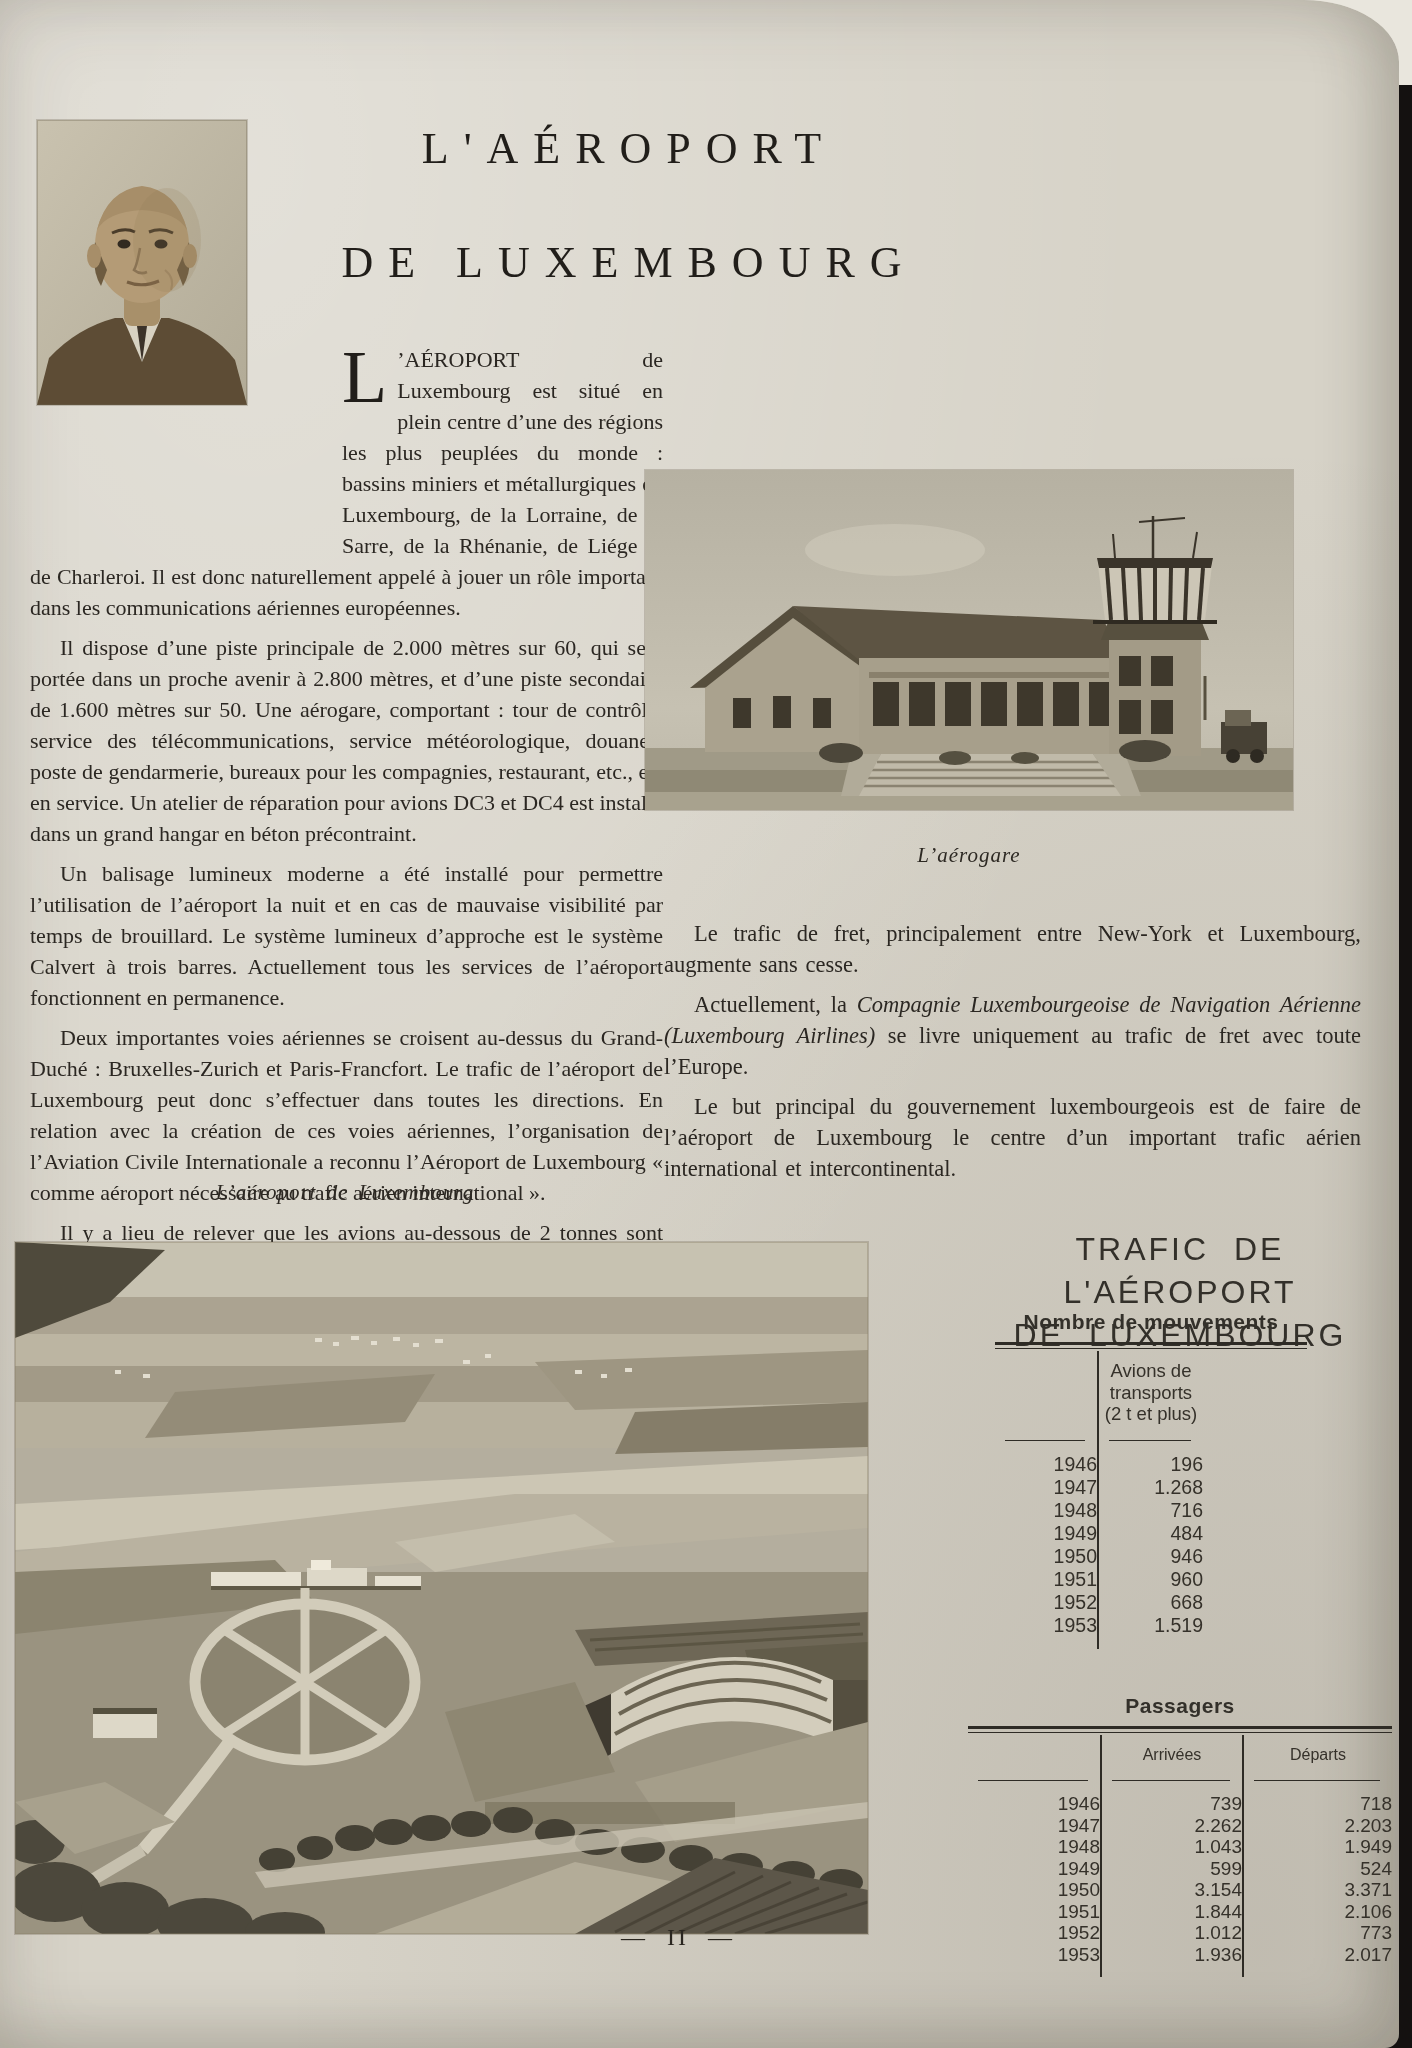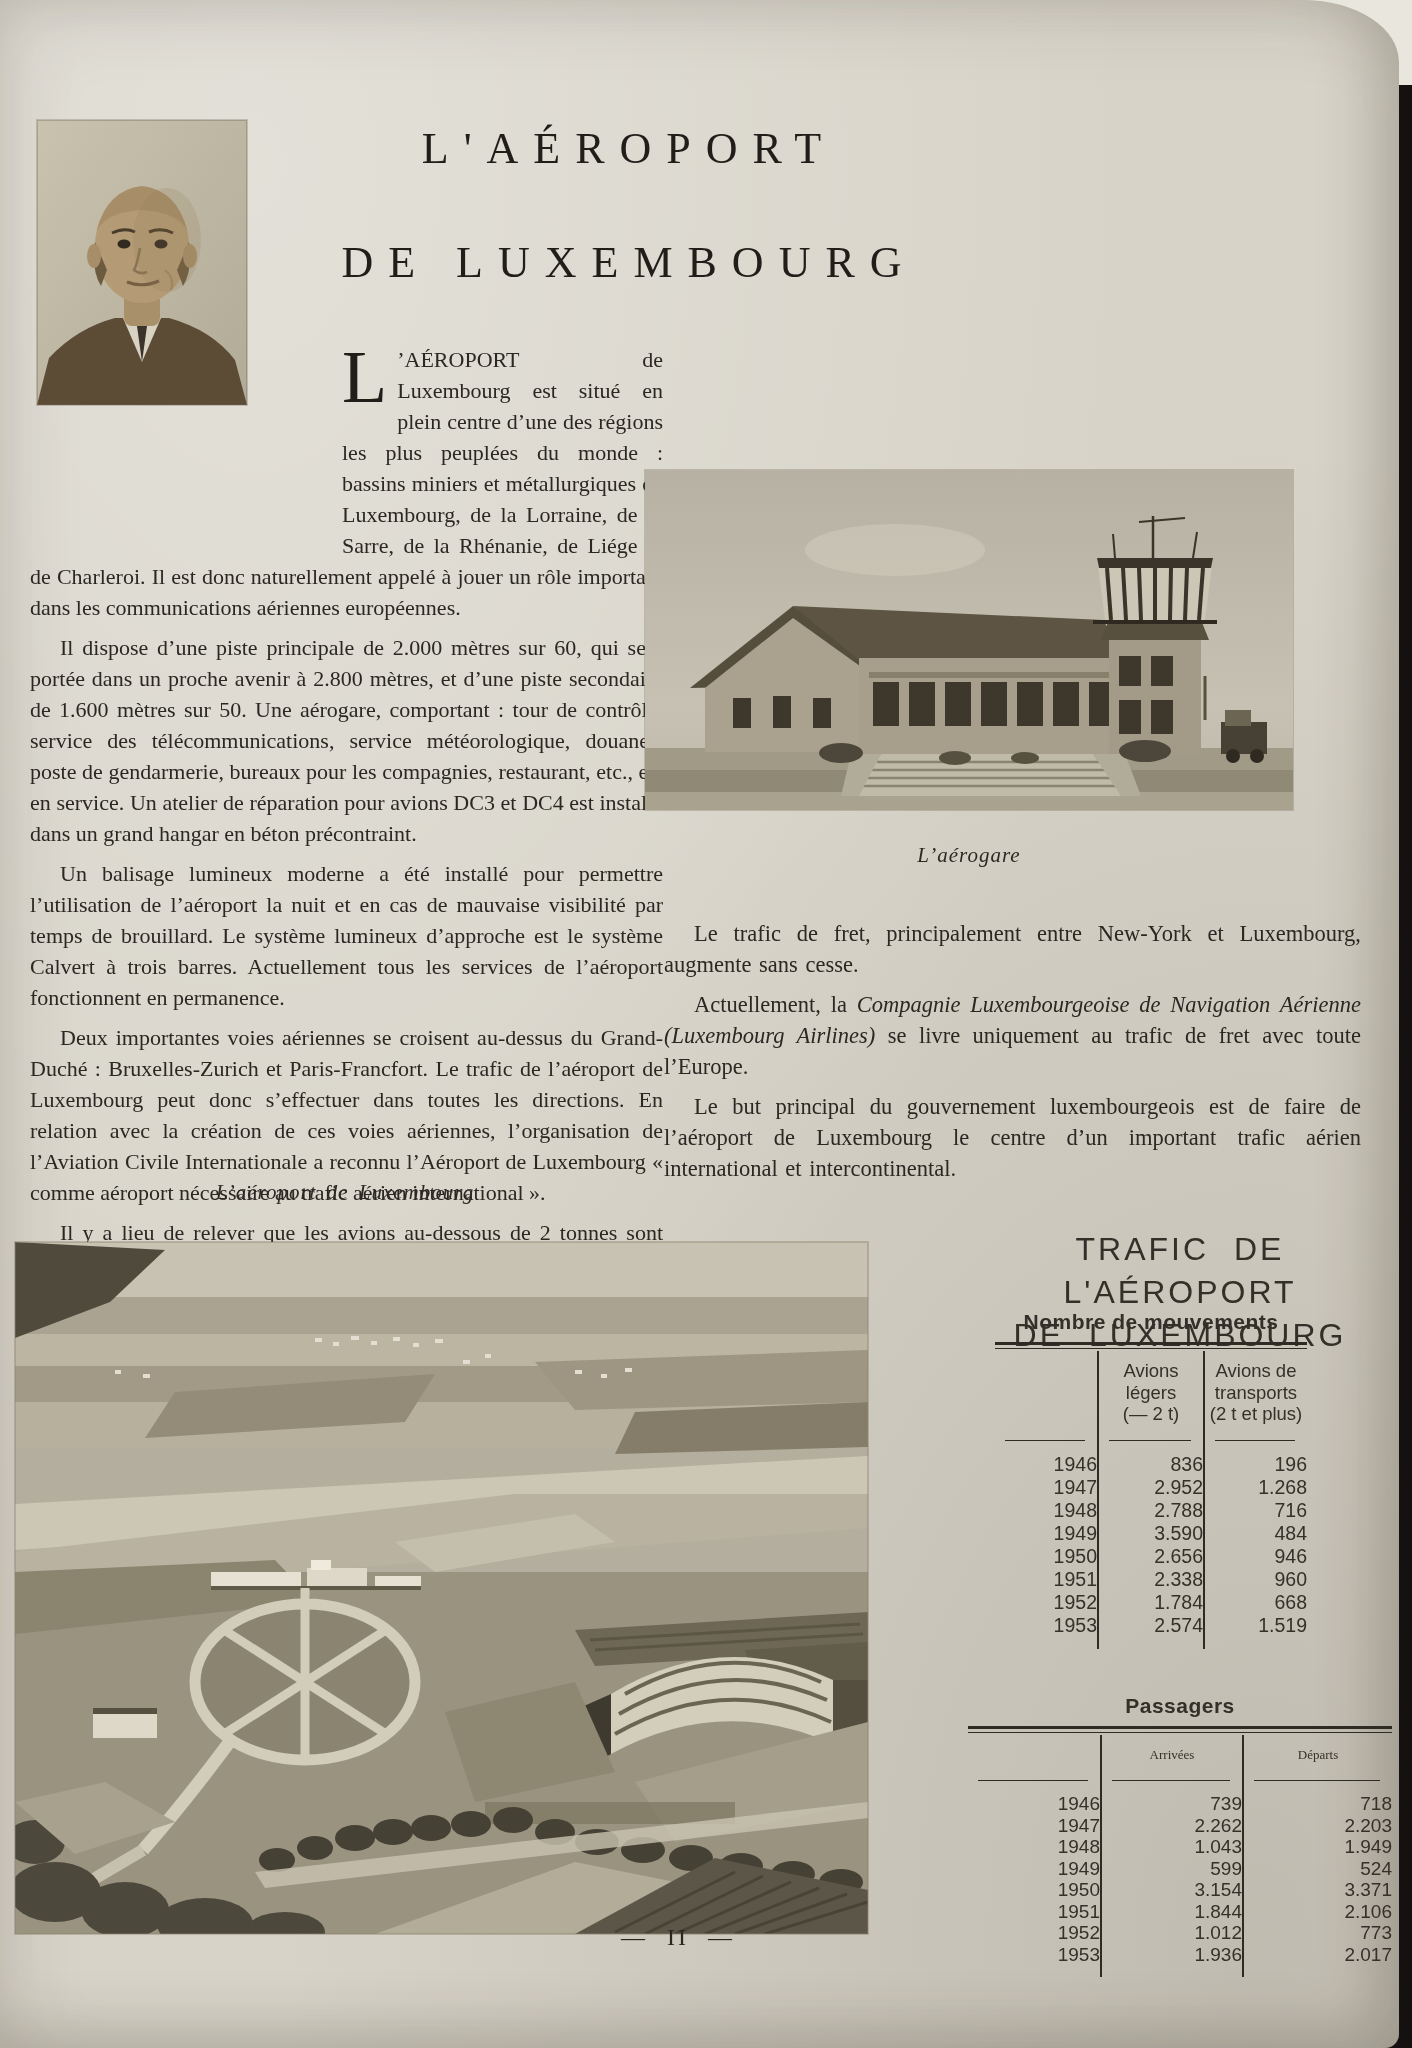--- a/index.html
+++ b/index.html
@@ -58,21 +58,21 @@
   .tbl-passengers{left:968px;top:1726px;width:424px;}
   .dblrule{border-top:3px solid #2e2b25;}
   .dblrule::after{content:"";display:block;margin-top:3px;border-top:1.5px solid #2e2b25;}
   .tbl-cols{display:grid;margin-top:2px;}
   .tbl-movements .tbl-cols{grid-template-columns:102px 106px 104px;}
   .tbl-passengers .tbl-cols{grid-template-columns:132px 142px 150px;}
   .tcol{padding-bottom:12px;}
   .tcol + .tcol{border-left:2px solid #2e2b25;}
   .thead{font-size:18.5px;line-height:21.5px;text-align:center;padding-top:9px;}
   .tbl-movements .thead{height:76px;}
-  .tbl-passengers .thead{height:32px;font-size:13px;font-family:Liberation Serif, serif;}
+  .tbl-passengers .thead{height:32px;font-size:16px;}
   .thead-rule{border-top:1.8px solid #2e2b25;margin:4px 12px 12px 10px;}
   .tcell{font-size:19.5px;line-height:23px;text-align:right;}
   .tbl-passengers .tcell{line-height:21.5px;font-size:19px;}
 
   .page-number{left:548px;top:1924px;width:260px;text-align:center;
     font-size:24px;letter-spacing:3px;color:#2a2620;word-spacing:10px;}
 </style>
 </head>
 <body>
 
@@ -350,36 +350,20 @@
         <div class="thead"></div>
         <div class="thead-rule"></div>
         <div class="tcell">1946</div>
         <div class="tcell">1947</div>
         <div class="tcell">1948</div>
         <div class="tcell">1949</div>
         <div class="tcell">1950</div>
         <div class="tcell">1951</div>
         <div class="tcell">1952</div>
         <div class="tcell">1953</div>
-      </div>
-      <div class="tcol">
-        <div class="thead">
-          <div>Avions</div>
-          <div>légers</div>
-          <div>(— 2 t)</div>
-        </div>
-        <div class="thead-rule"></div>
-        <div class="tcell">836</div>
-        <div class="tcell">2.952</div>
-        <div class="tcell">2.788</div>
-        <div class="tcell">3.590</div>
-        <div class="tcell">2.656</div>
-        <div class="tcell">2.338</div>
-        <div class="tcell">1.784</div>
-        <div class="tcell">2.574</div>
       </div>
       <div class="tcol">
         <div class="thead">
           <div>Avions de</div>
           <div>transports</div>
           <div>(2 t et plus)</div>
         </div>
         <div class="thead-rule"></div>
         <div class="tcell">196</div>
         <div class="tcell">1.268</div>

